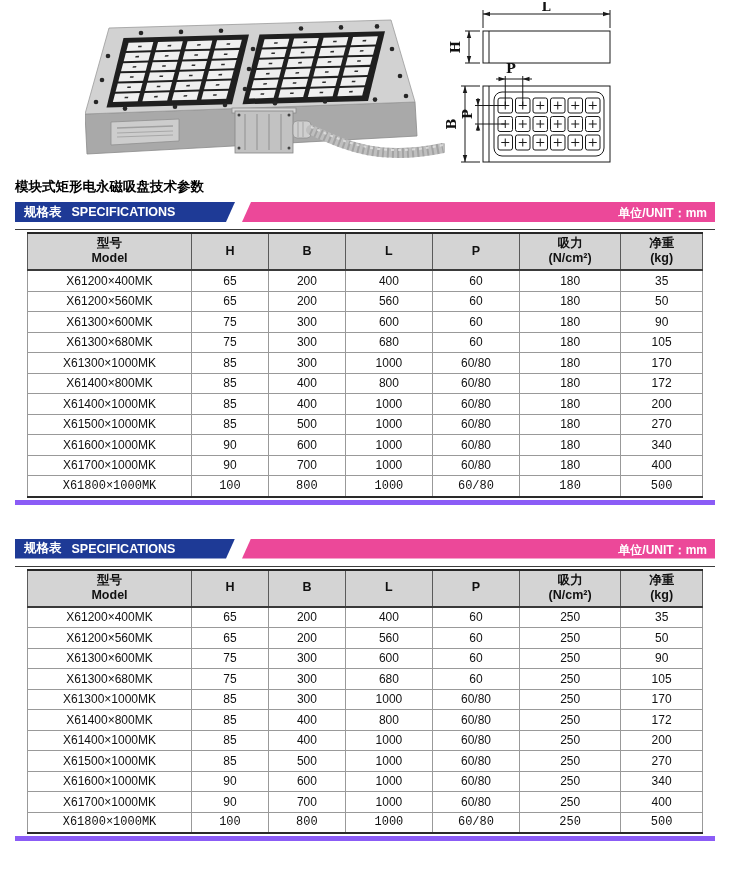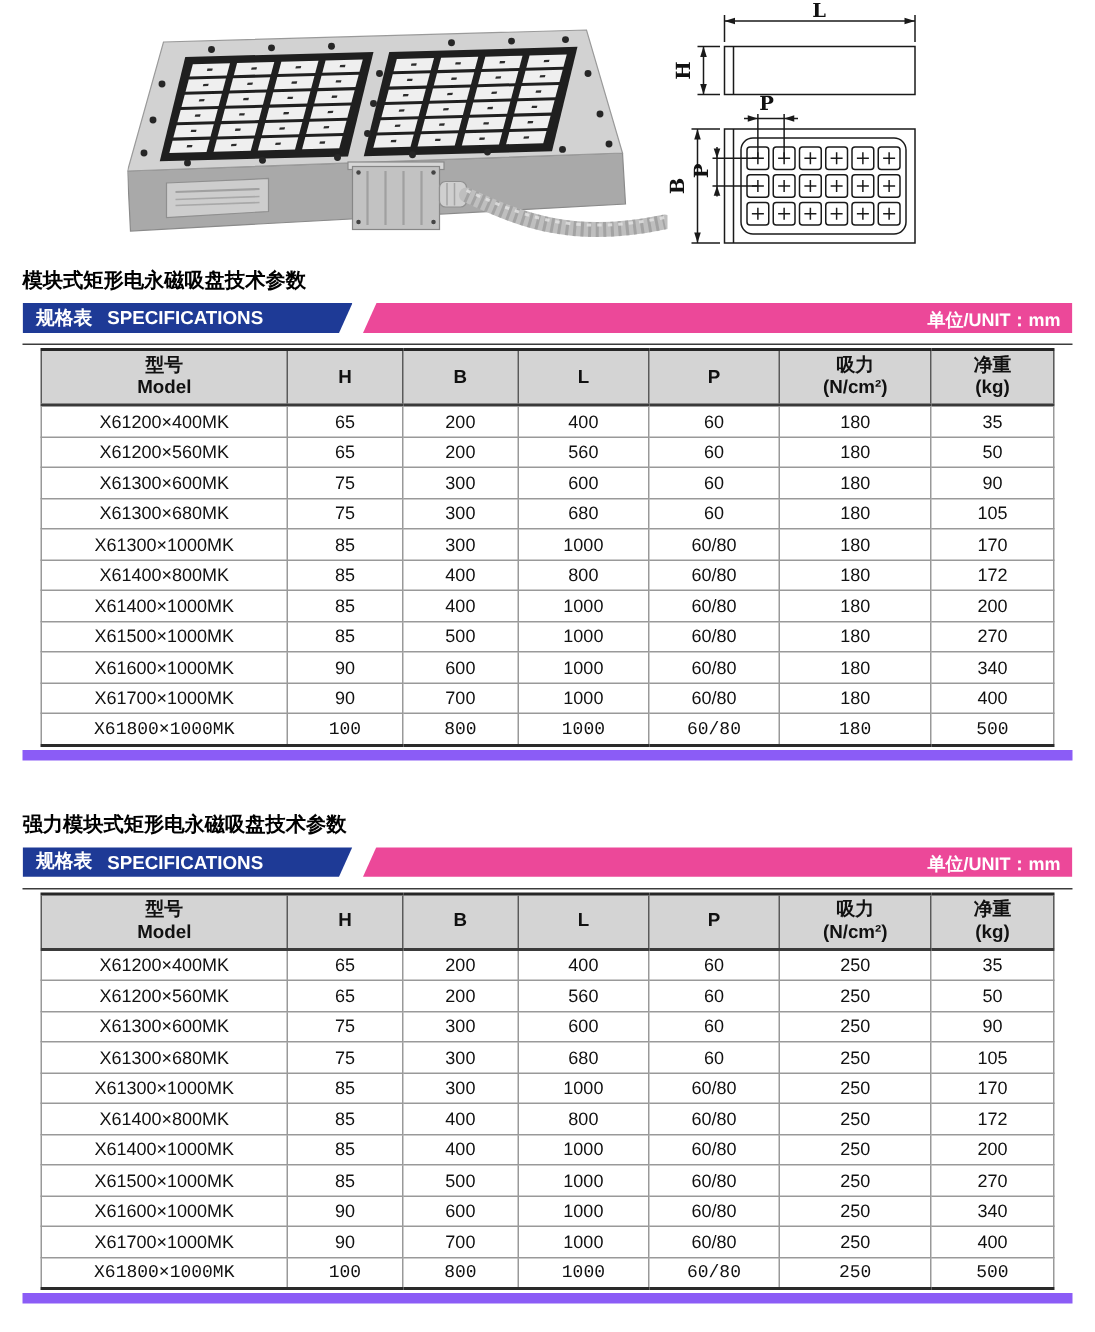--- a/index.html
+++ b/index.html
@@ -24,21 +24,21 @@
     font-size:12.5px; font-weight:bold;
   }
   .banner .orange {
     position:absolute; left:227px; right:0; top:0; bottom:0;
     background:#ec4899; color:#fff;
     clip-path:polygon(9px 0, 100% 0, 100% 100%, 0 100%);
     display:flex; align-items:flex-end; justify-content:flex-end; padding-right:8px;
     font-size:12px; font-weight:bold;
   }
 
-  .tablewrap { margin-top:7px; border-top:1px solid #3c3c3c; border-bottom:7px solid #8b5cf6; padding:2px 12px; }
+  .tablewrap { margin-top:7px; border-top:1px solid #3c3c3c; border-bottom:5px solid #8b5cf6; padding:2px 12px; }
   table { border-collapse:collapse; width:100%; table-layout:fixed; }
   th {
     background:#d4d4d4; border:1px solid #5a5a5a;
     border-top:2px solid #262626; border-bottom:2px solid #3a3a3a;
     font-size:12.5px; font-weight:bold; padding:2px 0 3px; line-height:15px; vertical-align:middle;
   }
   td { border:1px solid #999; text-align:center; font-size:12px; padding:2.5px 0; line-height:14.5px; color:#111; }
   tbody tr:last-child td { border-bottom:2px solid #2a2a2a;font-family:Liberation Mono, monospace; }
 
   .dimtext { font-family:"DejaVu Serif", serif; font-size:13px; font-weight:bold; fill:#111; }
@@ -486,21 +486,20 @@
             <td>60/80</td>
             <td>180</td>
             <td>500</td>
           </tr>
         </tbody>
     </table>
   </div>
 </div>
 
 <div class="sec sec2">
-  <div class="t-zh">强力模块式矩形电永磁吸盘技术参数</div>
 
   <div class="banner">
     <div class="blue">
       <span>规格表</span>
       <span>SPECIFICATIONS</span>
     </div>
     <div class="orange">
       <span>单位/UNIT：mm</span>
     </div>
   </div>

